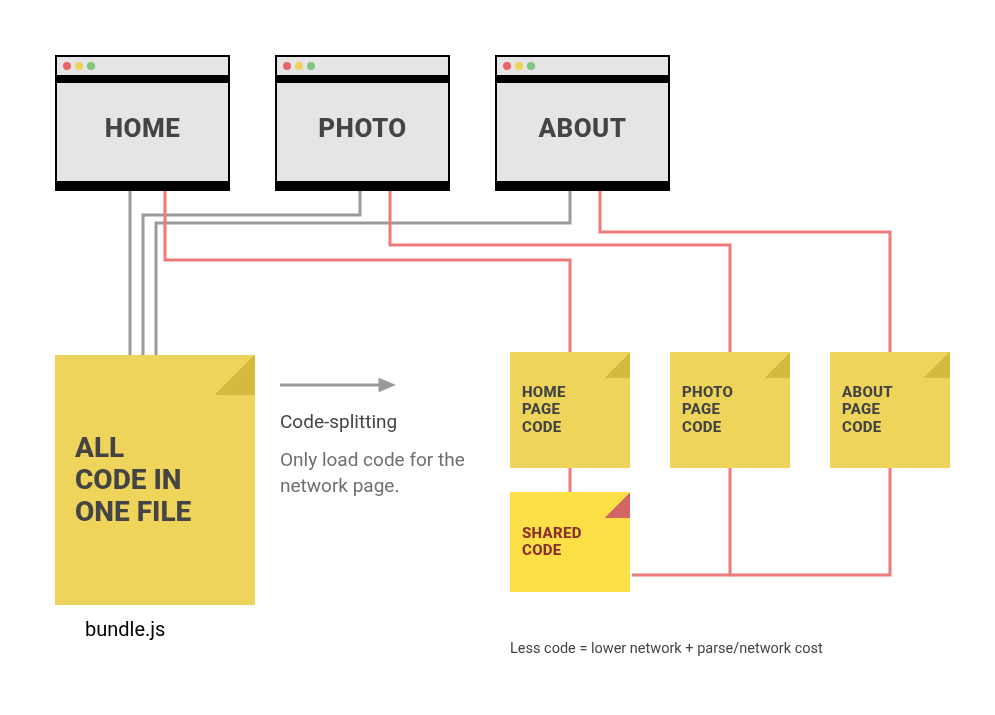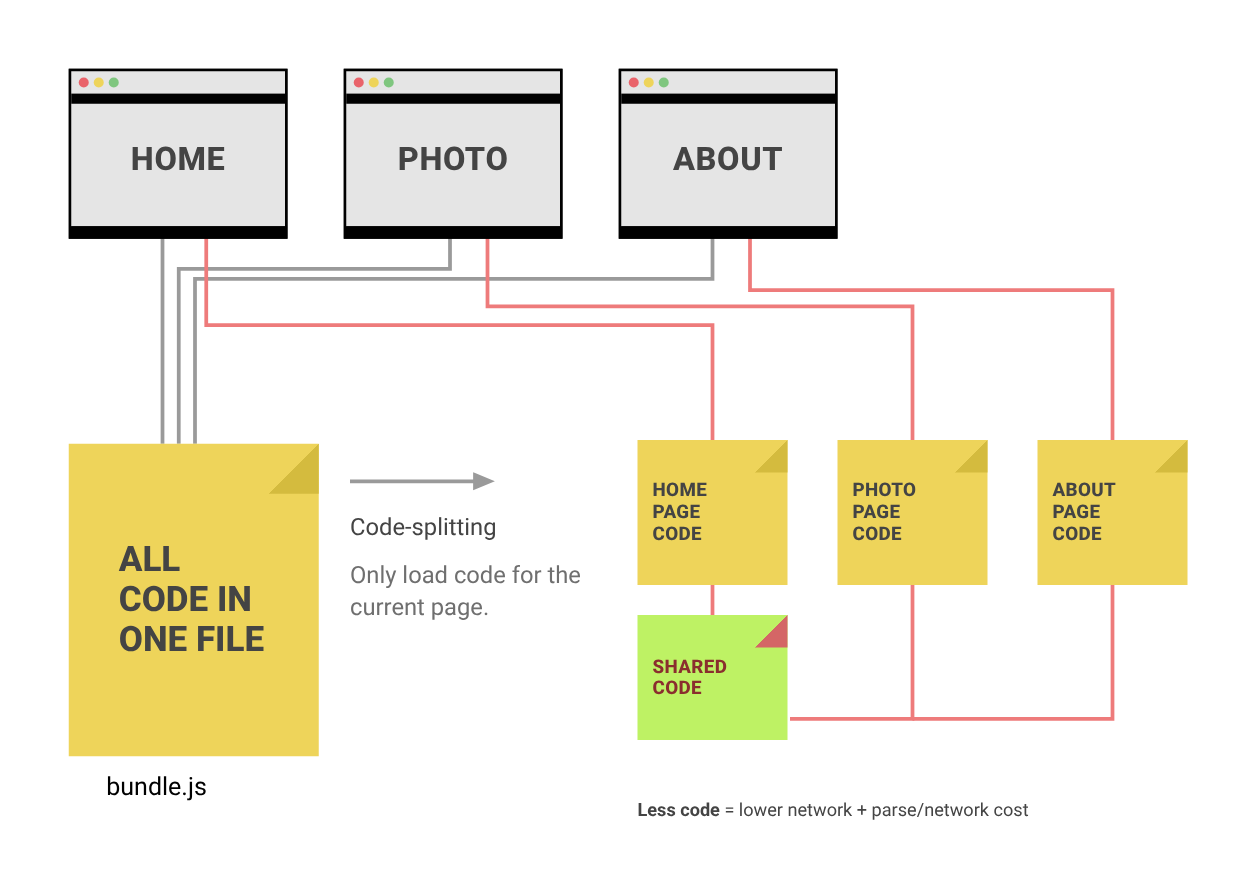--- a/index.html
+++ b/index.html
@@ -60,21 +60,21 @@
     width: 26px; height: 26px;
     background: linear-gradient(135deg, transparent 50%, #d4bb3e 50%);
   }
   .file.large .fold { width: 40px; height: 40px; background: linear-gradient(135deg, transparent 50%, #d4bb3e 50%); }
   .file .label {
     padding: 0 12px;
     line-height: 1.15;
   }
   .file.large .label { font-size: 28px; padding: 0 20px; }
   .file.small .label { font-size: 15px; letter-spacing: 0.3px; }
-  .file.red { background: #bef264; }
+  .file.red { background: #fde047; }
   .file.red .fold { background: linear-gradient(135deg, transparent 50%, #d46666 50%); }
   .file.red .label { color: #8a2e2e; }
   
   .caption {
     position: absolute;
     color: #000000;
     font-size: 20px;
   }
   .middle-text {
     position: absolute;
@@ -91,21 +91,21 @@
   .middle-text .body {
     color: #6f6f6f;
     font-size: 19px;
     line-height: 1.35;
   }
   .bottom-note {
     position: absolute;
     font-size: 14.5px;
     color: #444;
   }
-  .bottom-note b { font-weight: 700; }
+  .bottom-note b { font-weight: 400; }
   
   svg.connectors {
     position: absolute;
     inset: 0;
     width: 995px;
     height: 715px;
     pointer-events: none;
   }
 </style>
 </head>
@@ -168,31 +168,31 @@
   <div class="window" style="left:495px; top:55px;">
     <div class="window-titlebar">
       <span class="dot red"></span>
       <span class="dot yellow"></span>
       <span class="dot green"></span>
     </div>
     <div class="window-body">ABOUT</div>
     <div class="window-bottom"></div>
   </div>
 
-  <div class="file large" style="left:55px; top:355px; width:200px; height:250px;padding-left:20px;">
+  <div class="file large" style="left:55px; top:355px; width:200px; height:250px;">
     <div class="fold"></div>
     <div class="label" style="white-space:pre-line;">ALL
 CODE IN
 ONE FILE</div>
   </div>
   <div class="caption" style="left:85px; top:617px;">bundle.js</div>
 
   <div class="middle-text">
     <div class="heading">Code-splitting</div>
-    <div class="body">Only load code for the current page.</div>
+    <div class="body">Only load code for the network page.</div>
   </div>
 
   <div class="file small" style="left:510px; top:352px; width:120px; height:116px;">
     <div class="fold"></div>
     <div class="label" style="white-space:pre-line;">HOME
 PAGE
 CODE</div>
   </div>
 
   <div class="file small" style="left:670px; top:352px; width:120px; height:116px;">

